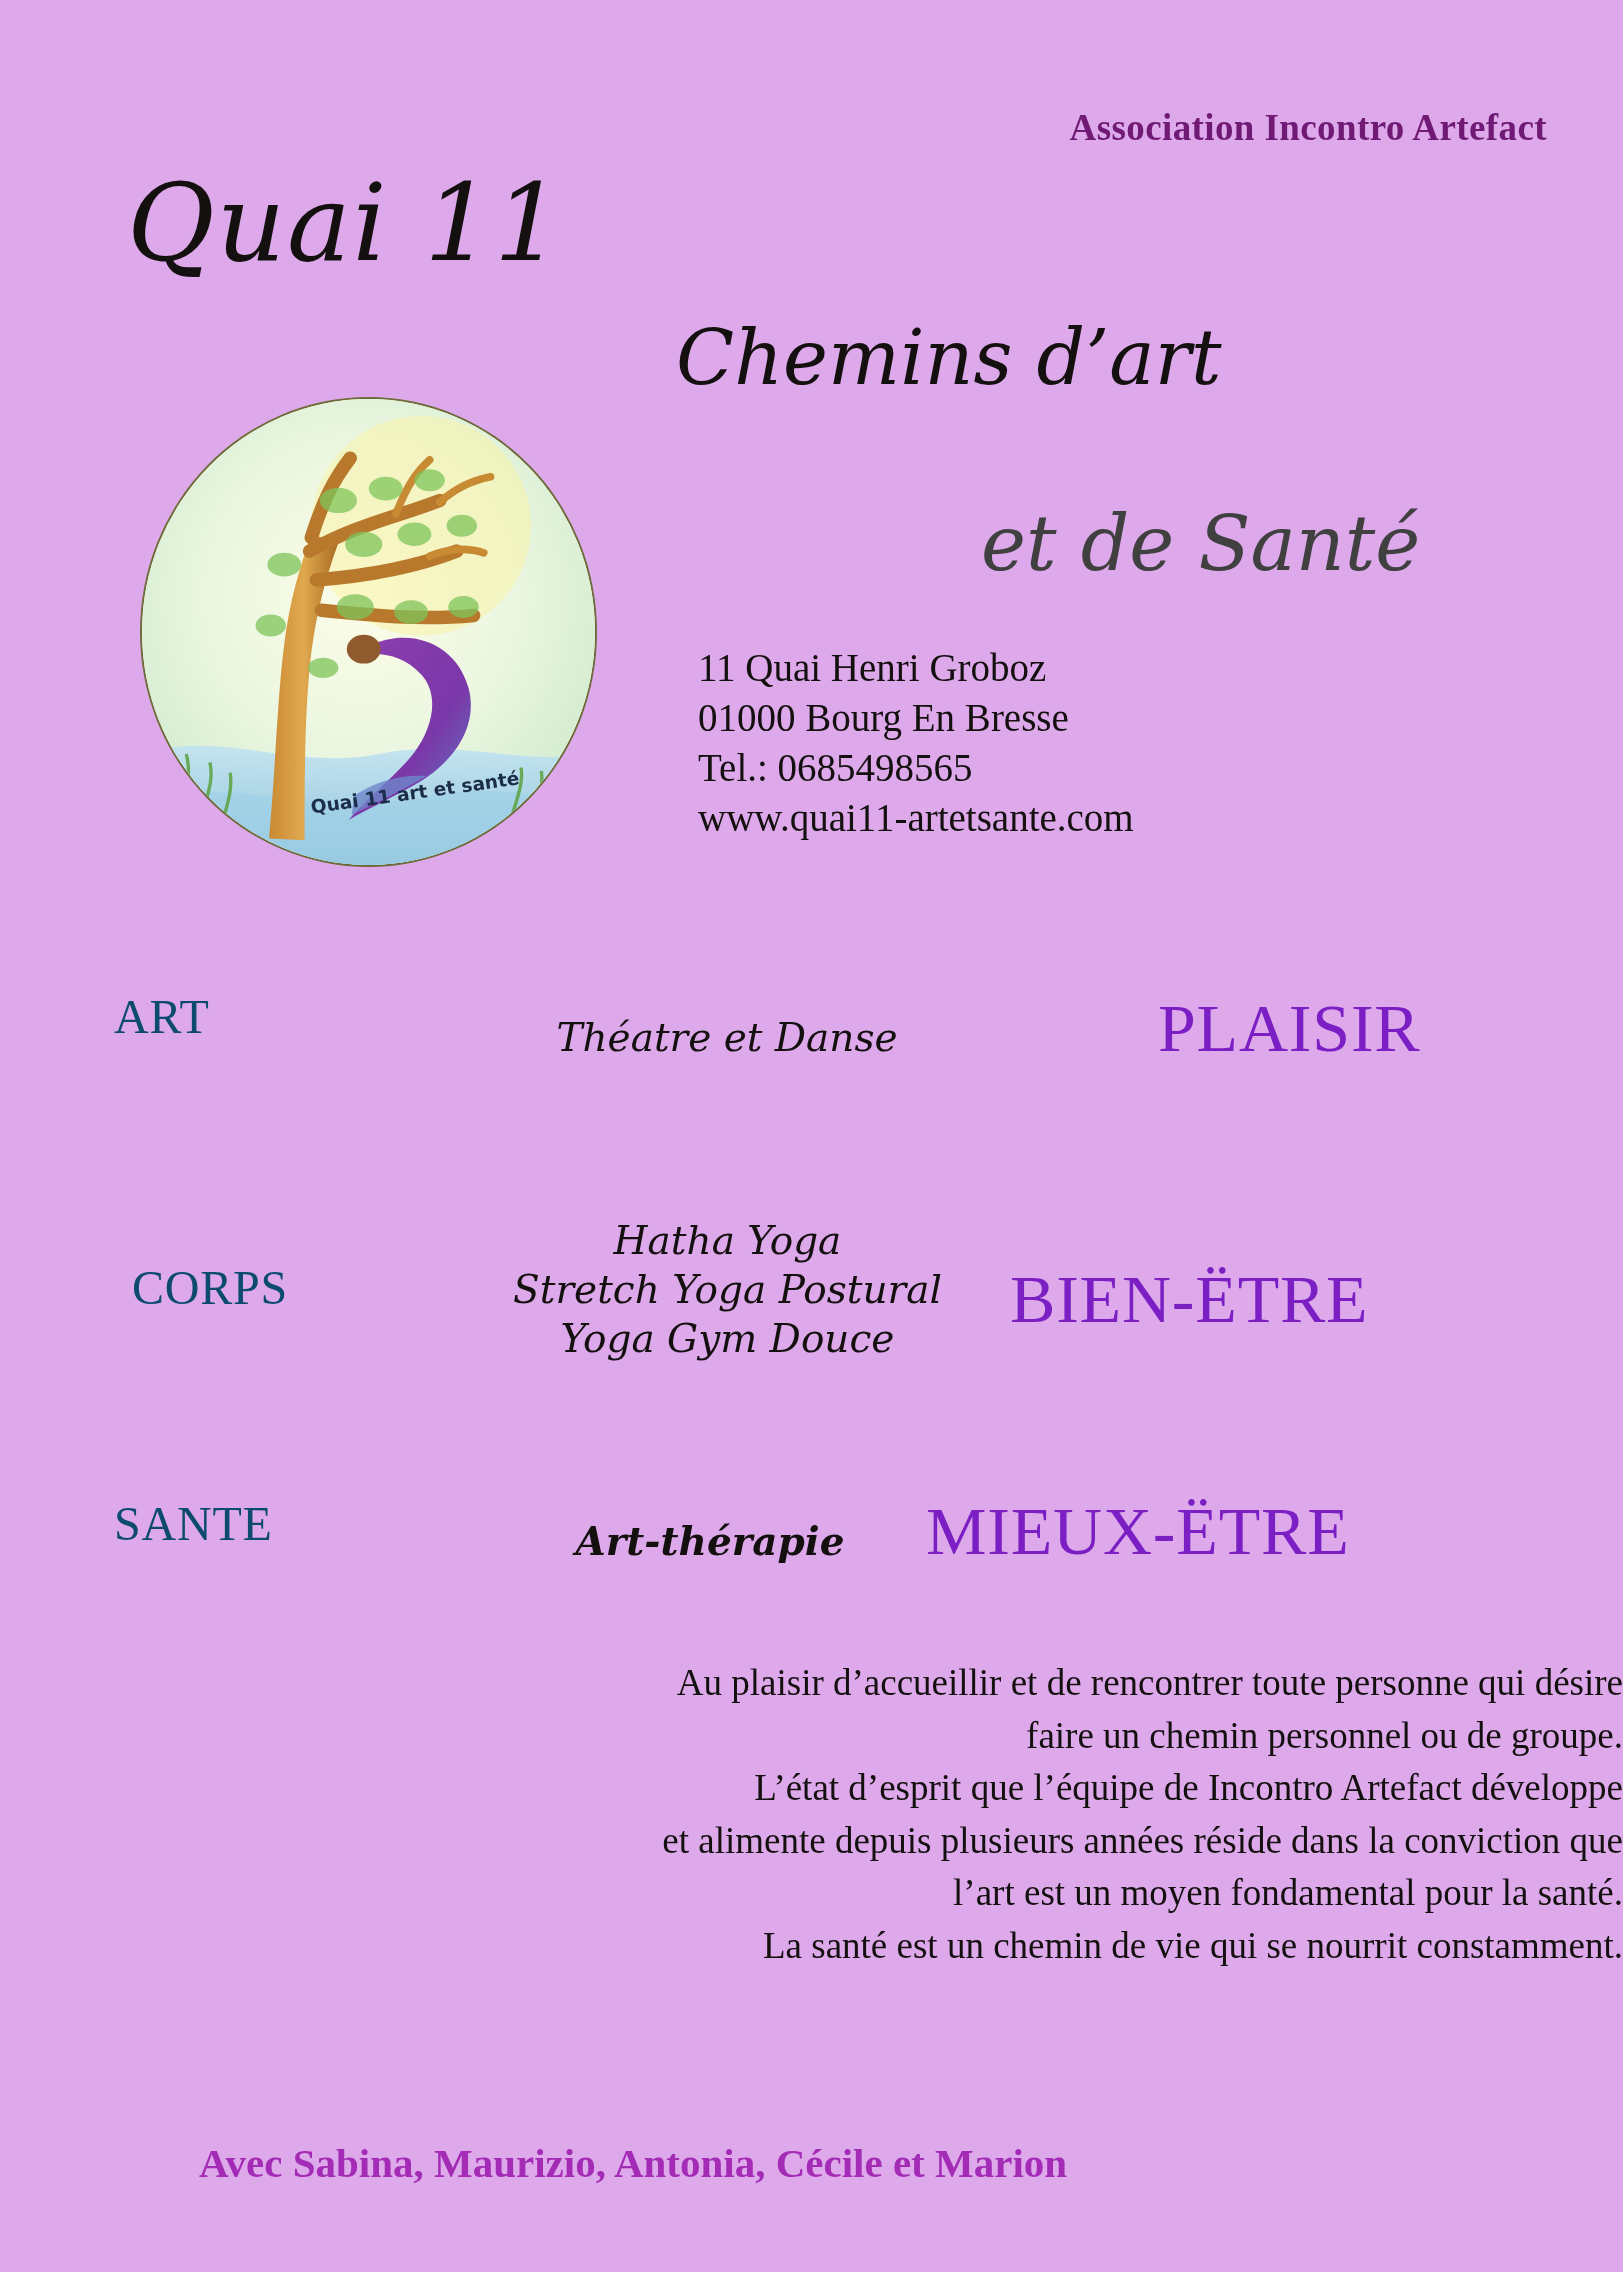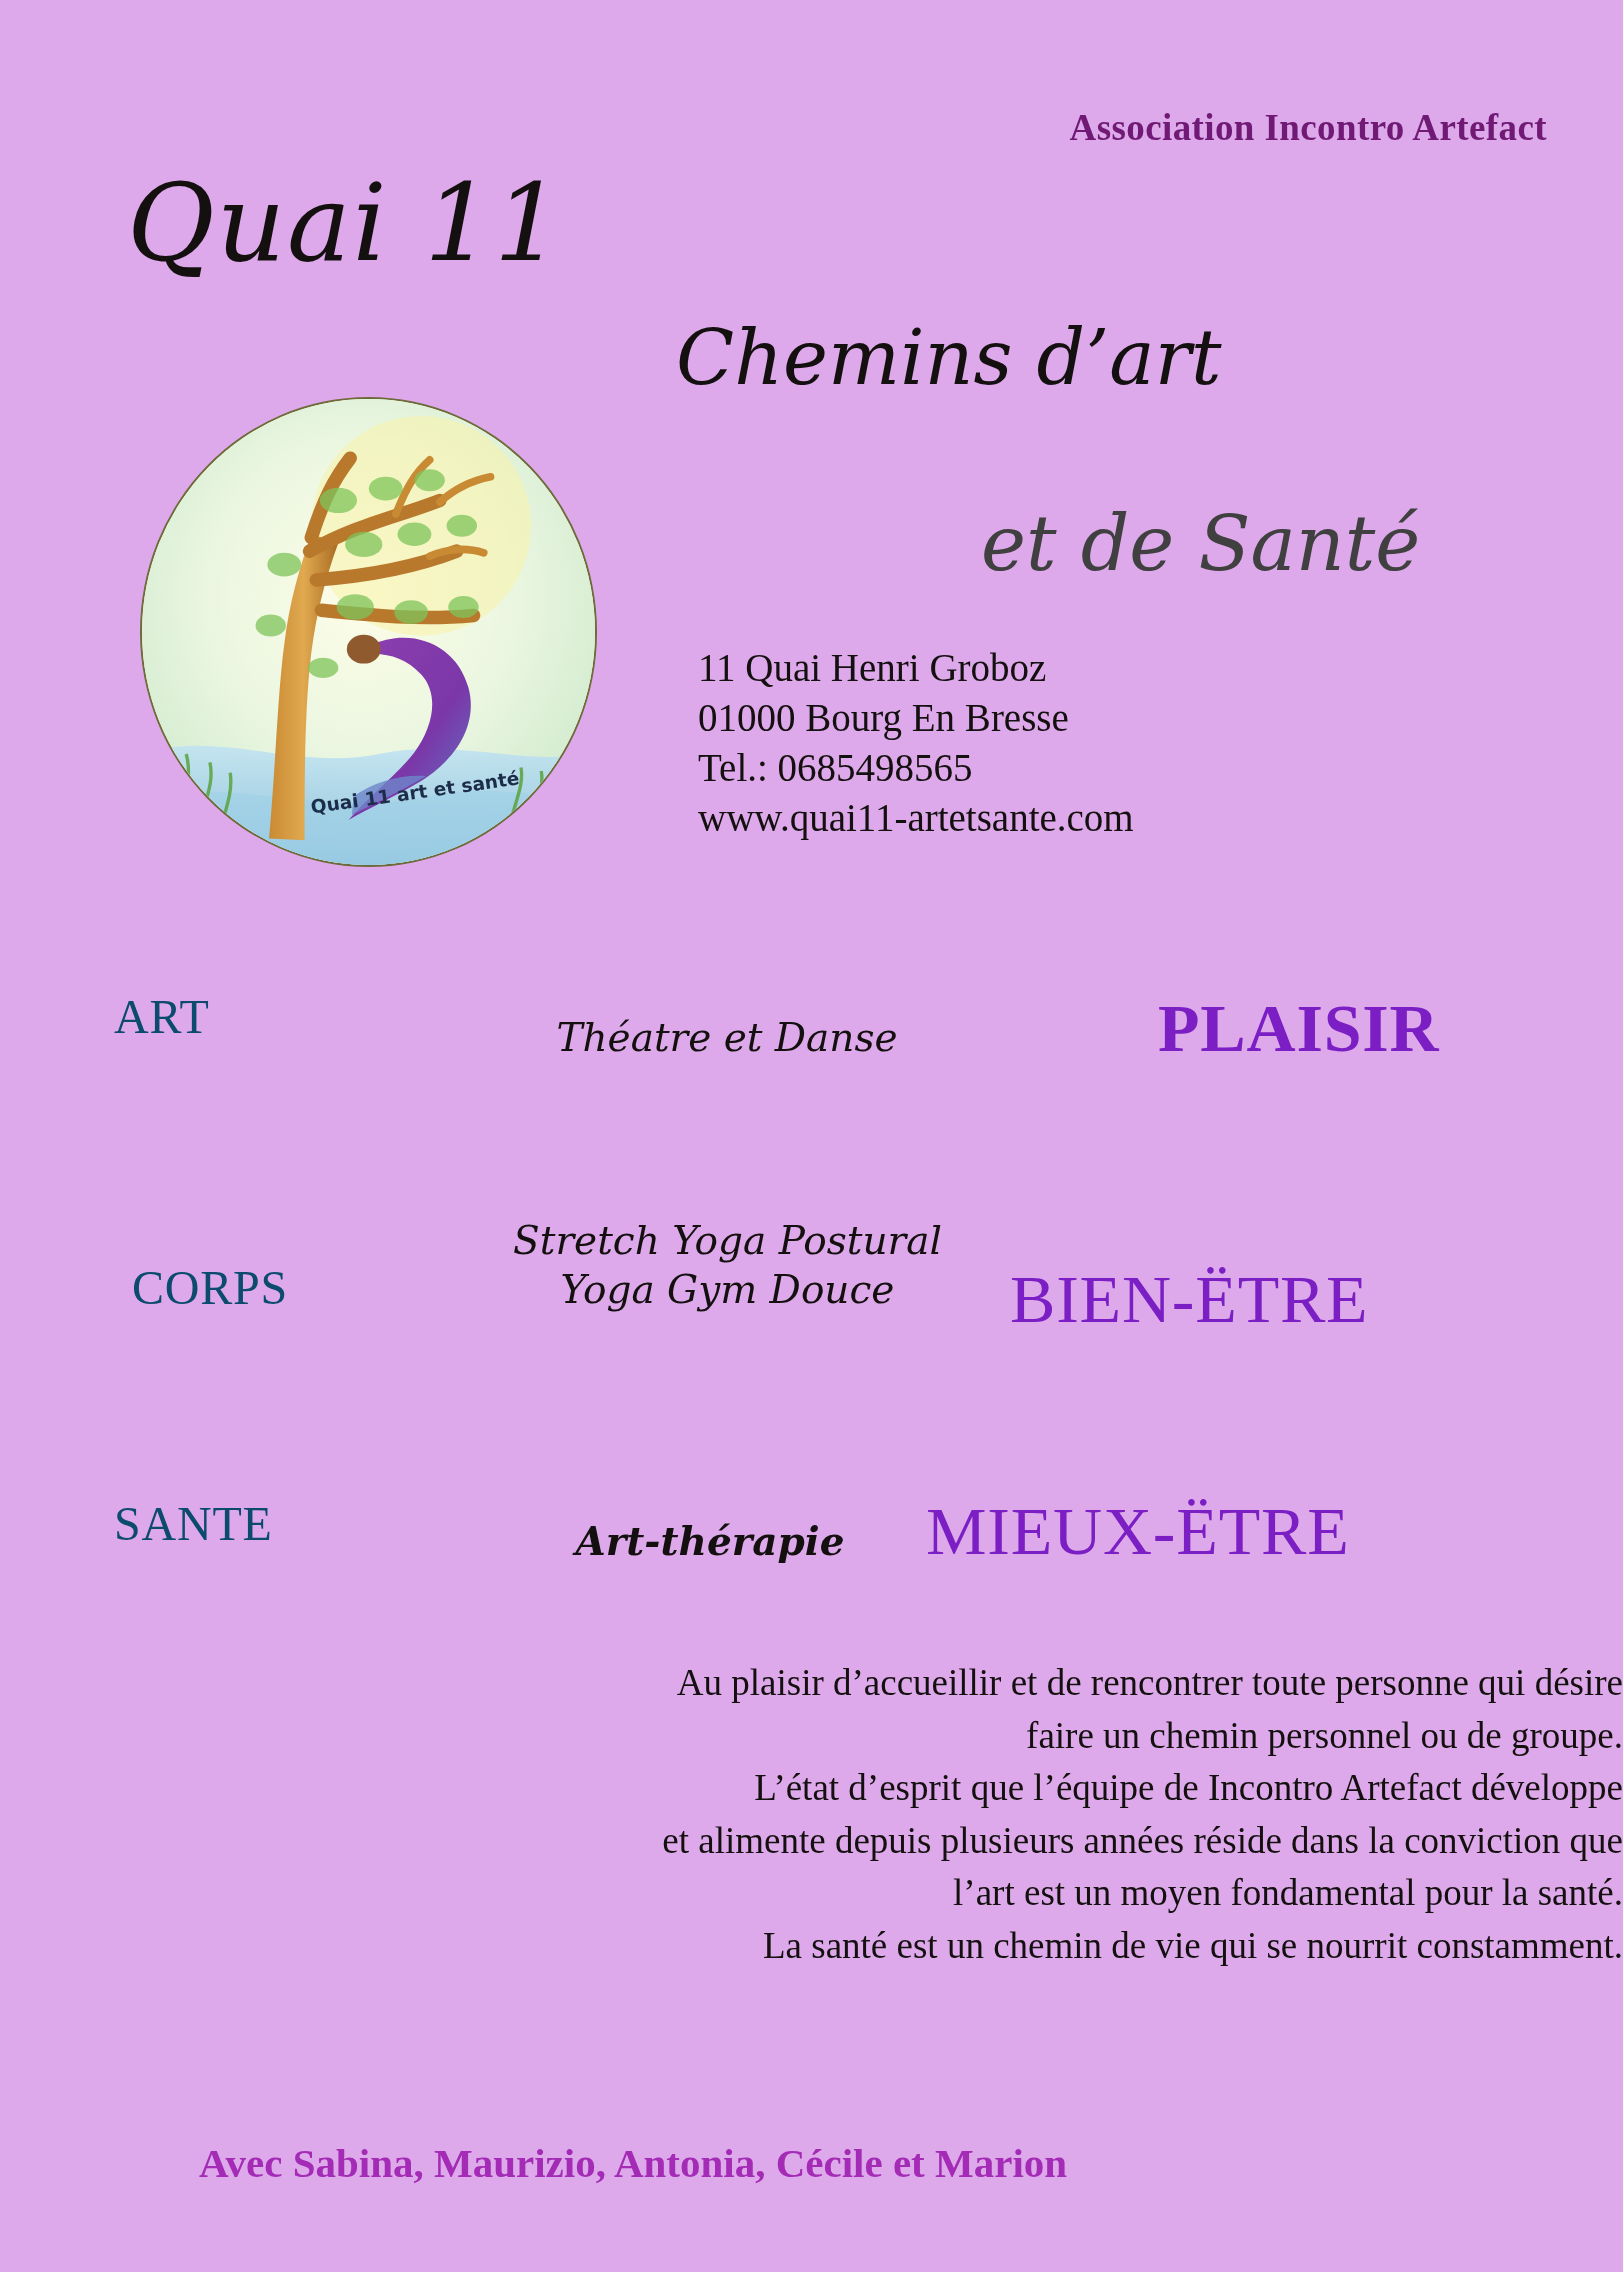--- a/index.html
+++ b/index.html
@@ -264,26 +264,27 @@
     <div>01000 Bourg En Bresse</div>
     <div>Tel.: 0685498565</div>
     <div>www.quai11-artetsante.com</div>
   </div>
 
   <div class="grid">
 
     <div class="row" style="height:203px;">
       <div class="kw-left" style="left:114px; top:17px;">ART</div>
       <div class="kw-mid" style="left:524px; top:42px; width:406px;">Théatre et Danse</div>
-      <div class="kw-right" style="left:1158px; top:17px;font-weight:bold;">PLAISIR</div>
+      <div class="kw-right" style="left:1158px; top:17px;">PLAISIR</div>
     </div>
 
     <div class="row" style="height:245px;">
       <div class="kw-left" style="left:114px; top:85px;margin-left:18px;">CORPS</div>
       <div class="kw-mid" style="left:499px; top:42px; width:457px;">
+        <div>Hatha Yoga</div>
         <div>Stretch Yoga Postural</div>
         <div>Yoga Gym Douce</div>
       </div>
       <div class="kw-right" style="left:1010px; top:85px;text-align:center;">BIEN-ËTRE</div>
     </div>
 
     <div class="row" style="height:186px;">
       <div class="kw-left" style="left:114px; top:76px;">SANTE</div>
       <div class="kw-mid" style="left:524px; top:97px; width:372px;font-weight:bold;">Art-thérapie</div>
       <div class="kw-right" style="left:926px; top:72px;">MIEUX-ËTRE</div>

